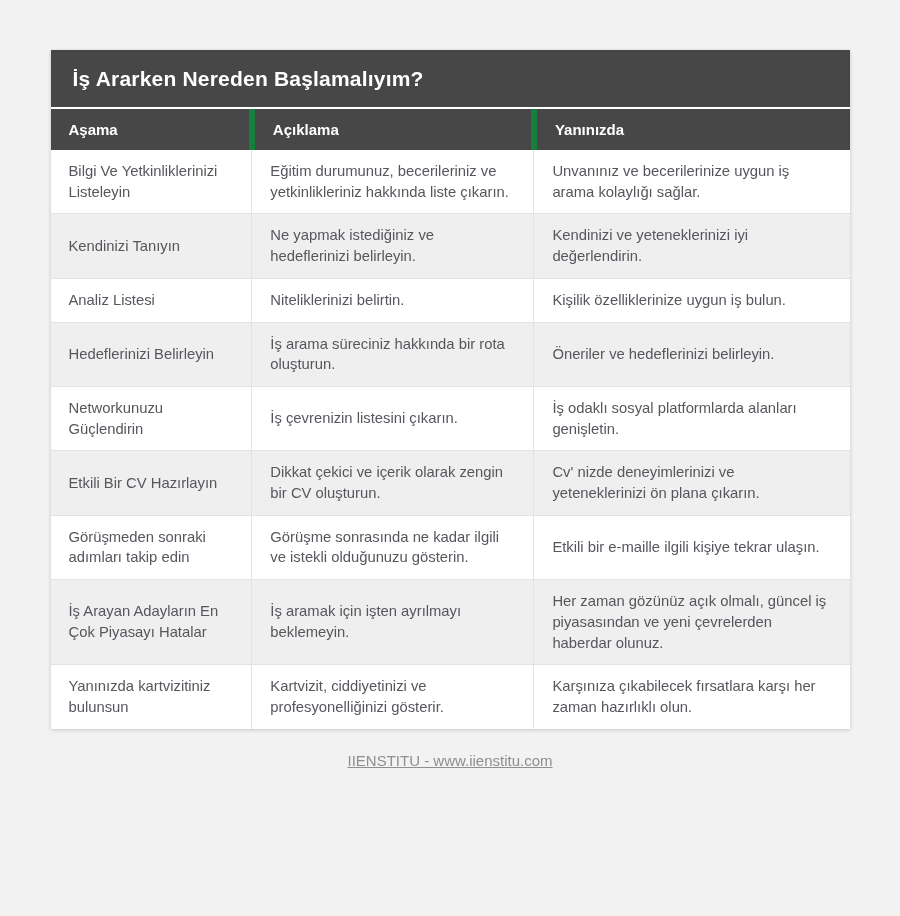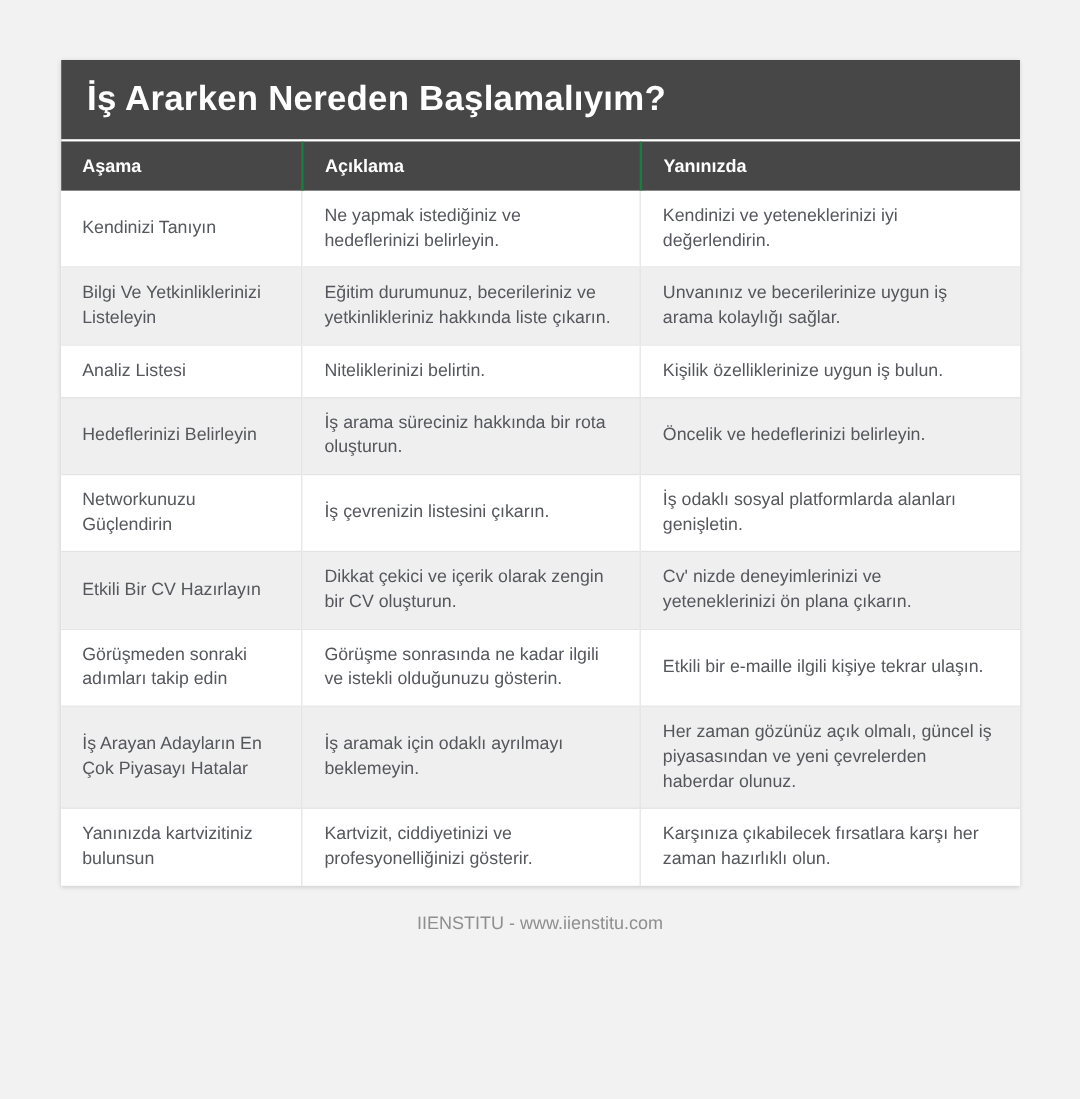--- a/index.html
+++ b/index.html
@@ -20,62 +20,63 @@
   }
   .card{
     width:799px;
     margin:50px auto 0 auto;
     background:#fff;
     box-shadow:0 1px 4px rgba(0,0,0,0.18);
   }
   .card-title{
     background:var(--dark);
     color:#fff;
-    font-size:29px;
+    font-size:21px;
     font-weight:bold;
     padding:17px 22px 16px 22px;
     letter-spacing:0.2px;
     border-bottom:2px solid #fff;
   }
   table{
     width:100%;
     border-collapse:collapse;
     table-layout:fixed;
   }
   col.c1{width:25.2%;}
   col.c2{width:35.3%;}
   col.c3{width:39.5%;}
   thead th{
     background:var(--dark);
     color:#fff;
     font-size:15px;
     font-weight:bold;
     text-align:left;
     padding:12px 18px;
-    border-left:2px solid #15803d;
+    border-left:6px solid #15803d;
   }
   thead th:first-child{border-left:none;margin-top:20px;}
   tbody td{
     font-size:14.8px;
     line-height:1.4;
     color:var(--text);
     padding:11px 18px;
     vertical-align:middle;
     border-left:1px solid var(--border);
   }
   tbody td:first-child{border-left:none;}
   tbody tr:nth-child(odd){background:var(--row);}
   tbody tr:nth-child(even){background:var(--row-alt);}
   tbody tr{border-top:1px solid var(--border);}
   tbody tr:first-child{border-top:none;}
   .footer{
     text-align:center;
     color:var(--footer);
     font-size:15px;
     margin-top:23px;
+    text-decoration:underline;
   }
 </style>
 </head>
 <body>
 
 <div class="card">
   <div class="card-title">İş Ararken Nereden Başlamalıyım?</div>
 
   <table>
     <colgroup>
@@ -85,41 +86,41 @@
     </colgroup>
     <thead>
       <tr>
         <th>Aşama</th>
         <th>Açıklama</th>
         <th>Yanınızda</th>
       </tr>
     </thead>
     <tbody>
   <tr>
+    <td>Bilgi Ve Yetkinliklerinizi Listeleyin</td>
+    <td>Eğitim durumunuz, becerileriniz ve yetkinlikleriniz hakkında liste çıkarın.</td>
+    <td>Unvanınız ve becerilerinize uygun iş arama kolaylığı sağlar.</td>
+  </tr>
+
+  <tr>
     <td>Kendinizi Tanıyın</td>
     <td>Ne yapmak istediğiniz ve hedeflerinizi belirleyin.</td>
     <td>Kendinizi ve yeteneklerinizi iyi değerlendirin.</td>
-  </tr>
-
-  <tr>
-    <td>Bilgi Ve Yetkinliklerinizi Listeleyin</td>
-    <td>Eğitim durumunuz, becerileriniz ve yetkinlikleriniz hakkında liste çıkarın.</td>
-    <td>Unvanınız ve becerilerinize uygun iş arama kolaylığı sağlar.</td>
   </tr>
 
   <tr>
     <td>Analiz Listesi</td>
     <td>Niteliklerinizi belirtin.</td>
     <td>Kişilik özelliklerinize uygun iş bulun.</td>
   </tr>
 
   <tr>
     <td>Hedeflerinizi Belirleyin</td>
     <td>İş arama süreciniz hakkında bir rota oluşturun.</td>
-    <td>Öncelik ve hedeflerinizi belirleyin.</td>
+    <td>Öneriler ve hedeflerinizi belirleyin.</td>
   </tr>
 
 
   <tr>
     <td>Networkunuzu Güçlendirin</td>
     <td>İş çevrenizin listesini çıkarın.</td>
     <td>İş odaklı sosyal platformlarda alanları genişletin.</td>
   </tr>
 
   <tr>
@@ -129,21 +130,21 @@
   </tr>
 
   <tr>
     <td>Görüşmeden sonraki adımları takip edin</td>
     <td>Görüşme sonrasında ne kadar ilgili ve istekli olduğunuzu gösterin.</td>
     <td>Etkili bir e-maille ilgili kişiye tekrar ulaşın.</td>
   </tr>
 
   <tr>
     <td>İş Arayan Adayların En Çok Piyasayı Hatalar</td>
-    <td>İş aramak için odaklı ayrılmayı beklemeyin.</td>
+    <td>İş aramak için işten ayrılmayı beklemeyin.</td>
     <td>Her zaman gözünüz açık olmalı, güncel iş piyasasından ve yeni çevrelerden haberdar olunuz.</td>
   </tr>
 
   <tr>
     <td>Yanınızda kartvizitiniz bulunsun</td>
     <td>Kartvizit, ciddiyetinizi ve profesyonelliğinizi gösterir.</td>
     <td>Karşınıza çıkabilecek fırsatlara karşı her zaman hazırlıklı olun.</td>
   </tr>
 </tbody>
   </table>

